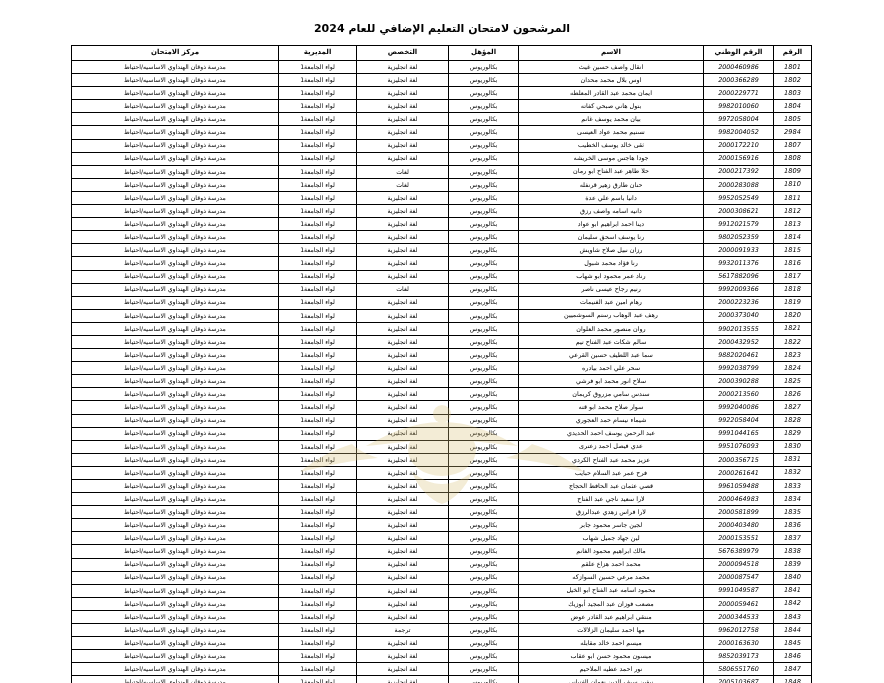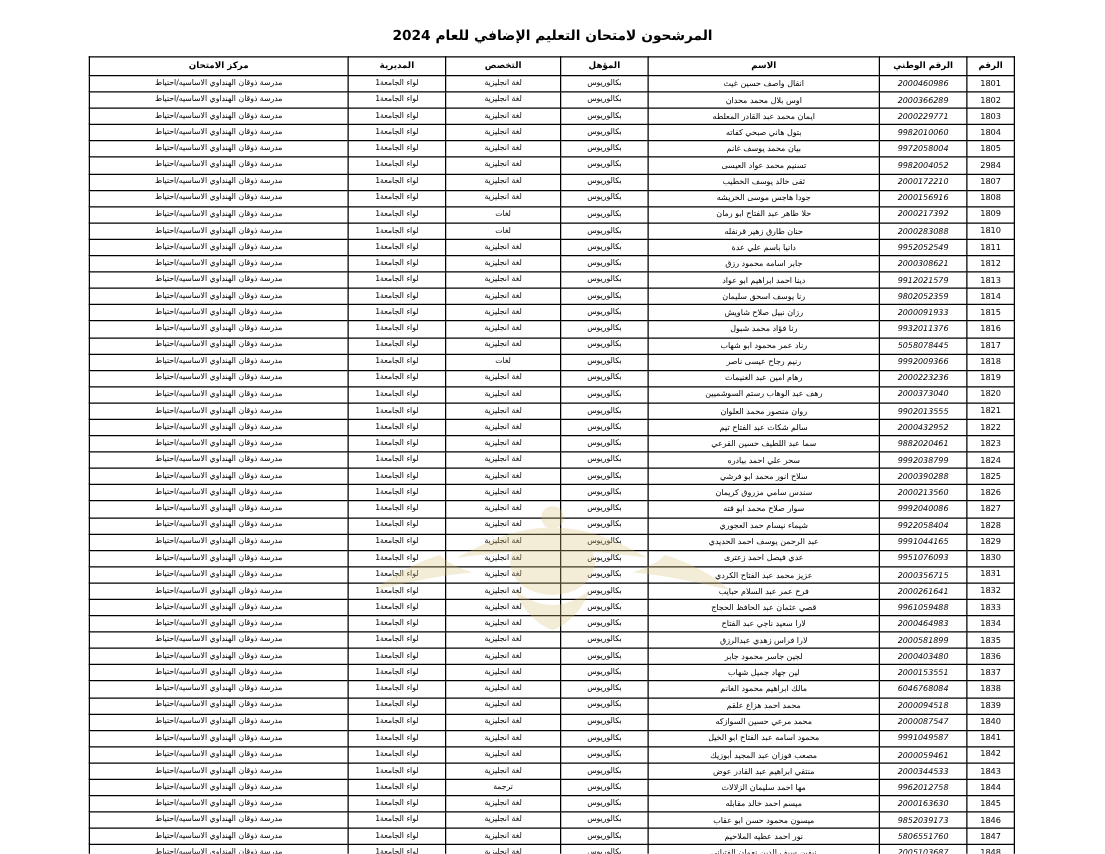--- a/index.html
+++ b/index.html
@@ -60,21 +60,21 @@
   col.c-nat   { width: 70px; }
   col.c-name  { width: 185px; }
   col.c-qual  { width: 70px; }
   col.c-spec  { width: 92px; }
   col.c-dir   { width: 78px; }
   col.c-center{ width: 207px; }
 
   td.name { font-size: 6.4px; }
   td.center { font-size: 6.2px; }
   td.nat { font-size: 6.4px; letter-spacing: 0; font-style: italic; }
-  td.num { font-size: 6.6px; }
+  td.num { font-size: 6.6px; font-style: italic; }
 
   .footer {
     position: absolute;
     left: 0;
     right: 0;
     bottom: 22px;
     text-align: center;
     font-size: 7.5px;
     color: #000;
     direction: ltr;
@@ -219,21 +219,21 @@
             <td class="nat">9952052549</td>
             <td class="name">دانيا باسم علي عدة</td>
             <td>بكالوريوس</td>
             <td>لغة انجليزية</td>
             <td>لواء الجامعة1</td>
             <td class="center">مدرسة ذوقان الهنداوي الاساسيه/احتياط</td>
           </tr>
           <tr>
             <td class="num">1812</td>
             <td class="nat">2000308621</td>
-            <td class="name">جابر اسامه محمود رزق</td>
+            <td class="name">دانيه اسامه واصف رزق</td>
             <td>بكالوريوس</td>
             <td>لغة انجليزية</td>
             <td>لواء الجامعة1</td>
             <td class="center">مدرسة ذوقان الهنداوي الاساسيه/احتياط</td>
           </tr>
           <tr>
             <td class="num">1813</td>
             <td class="nat">9912021579</td>
             <td class="name">دينا احمد ابراهيم ابو عواد</td>
             <td>بكالوريوس</td>
@@ -263,21 +263,21 @@
             <td class="num">1816</td>
             <td class="nat">9932011376</td>
             <td class="name">رنا فؤاد محمد شبول</td>
             <td>بكالوريوس</td>
             <td>لغة انجليزية</td>
             <td>لواء الجامعة1</td>
             <td class="center">مدرسة ذوقان الهنداوي الاساسيه/احتياط</td>
           </tr>
           <tr>
             <td class="num">1817</td>
-            <td class="nat">5058078445</td>
+            <td class="nat">5617882096</td>
             <td class="name">رناد عمر محمود ابو شهاب</td>
             <td>بكالوريوس</td>
             <td>لغة انجليزية</td>
             <td>لواء الجامعة1</td>
             <td class="center">مدرسة ذوقان الهنداوي الاساسيه/احتياط</td>
           </tr>
           <tr>
             <td class="num">1818</td>
             <td class="nat">9992009366</td>
             <td class="name">رنيم رجاح عيسى ناصر</td>
@@ -452,21 +452,21 @@
             <td class="num">1837</td>
             <td class="nat">2000153551</td>
             <td class="name">لين جهاد جميل شهاب</td>
             <td>بكالوريوس</td>
             <td>لغة انجليزية</td>
             <td>لواء الجامعة1</td>
             <td class="center">مدرسة ذوقان الهنداوي الاساسيه/احتياط</td>
           </tr>
           <tr>
             <td class="num">1838</td>
-            <td class="nat">6046768084</td>
+            <td class="nat">5676389979</td>
             <td class="name">مالك ابراهيم محمود الغانم</td>
             <td>بكالوريوس</td>
             <td>لغة انجليزية</td>
             <td>لواء الجامعة1</td>
             <td class="center">مدرسة ذوقان الهنداوي الاساسيه/احتياط</td>
           </tr>
           <tr>
             <td class="num">1839</td>
             <td class="nat">2000094518</td>
             <td class="name">محمد احمد هزاع علقم</td>

